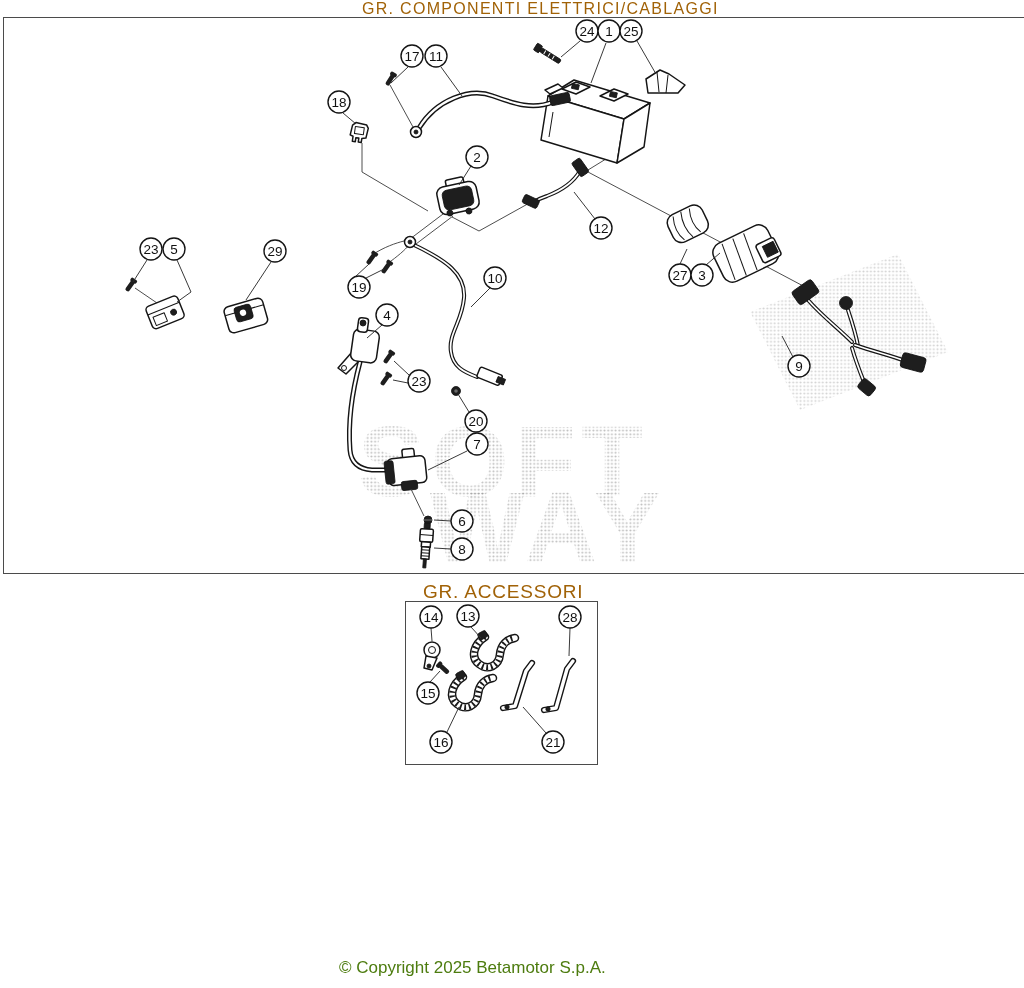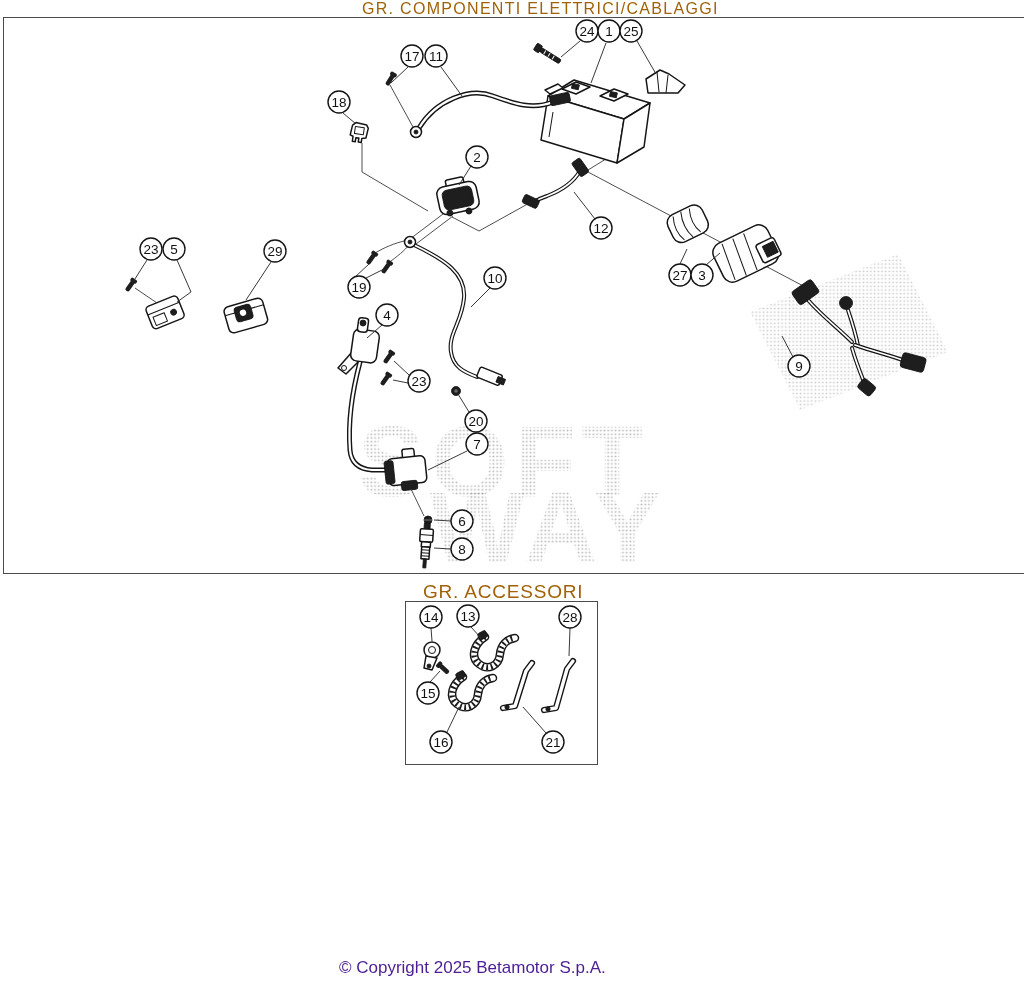--- a/index.html
+++ b/index.html
@@ -6,21 +6,21 @@
   body{
     width:1024px;height:988px;position:relative;background:#ffffff;
     font-family:"Liberation Sans",sans-serif;overflow:hidden;color:#111;
   }
   .section-title{
     position:absolute;z-index:3;font-weight:normal;color:#a16207;white-space:nowrap;
   }
   #main-title{left:362px;top:0px;font-size:16px;letter-spacing:1.3px;}
   #acc-title{left:423px;top:581px;font-size:19px;letter-spacing:0.8px;}
   #copyright{
-    position:absolute;left:339px;top:958px;font-size:17px;color:#4c1d95;white-space:nowrap;z-index:3;
+    position:absolute;left:339px;top:958px;font-size:17px;color:#4d7c0f;white-space:nowrap;z-index:3;
   }
   .frame{position:absolute;box-sizing:border-box;background:#fff;z-index:1;}
   #main-box{
     left:3px;top:17px;width:1021px;height:557px;
     border-top:1.5px solid #4b4b4b;border-left:1.5px solid #4b4b4b;border-bottom:1.5px solid #4b4b4b;
   }
   #acc-box{
     left:405px;top:601px;width:193px;height:164px;border:1.2px solid #4b4b4b;
   }
   #diagram{position:absolute;left:0;top:0;z-index:2;}

